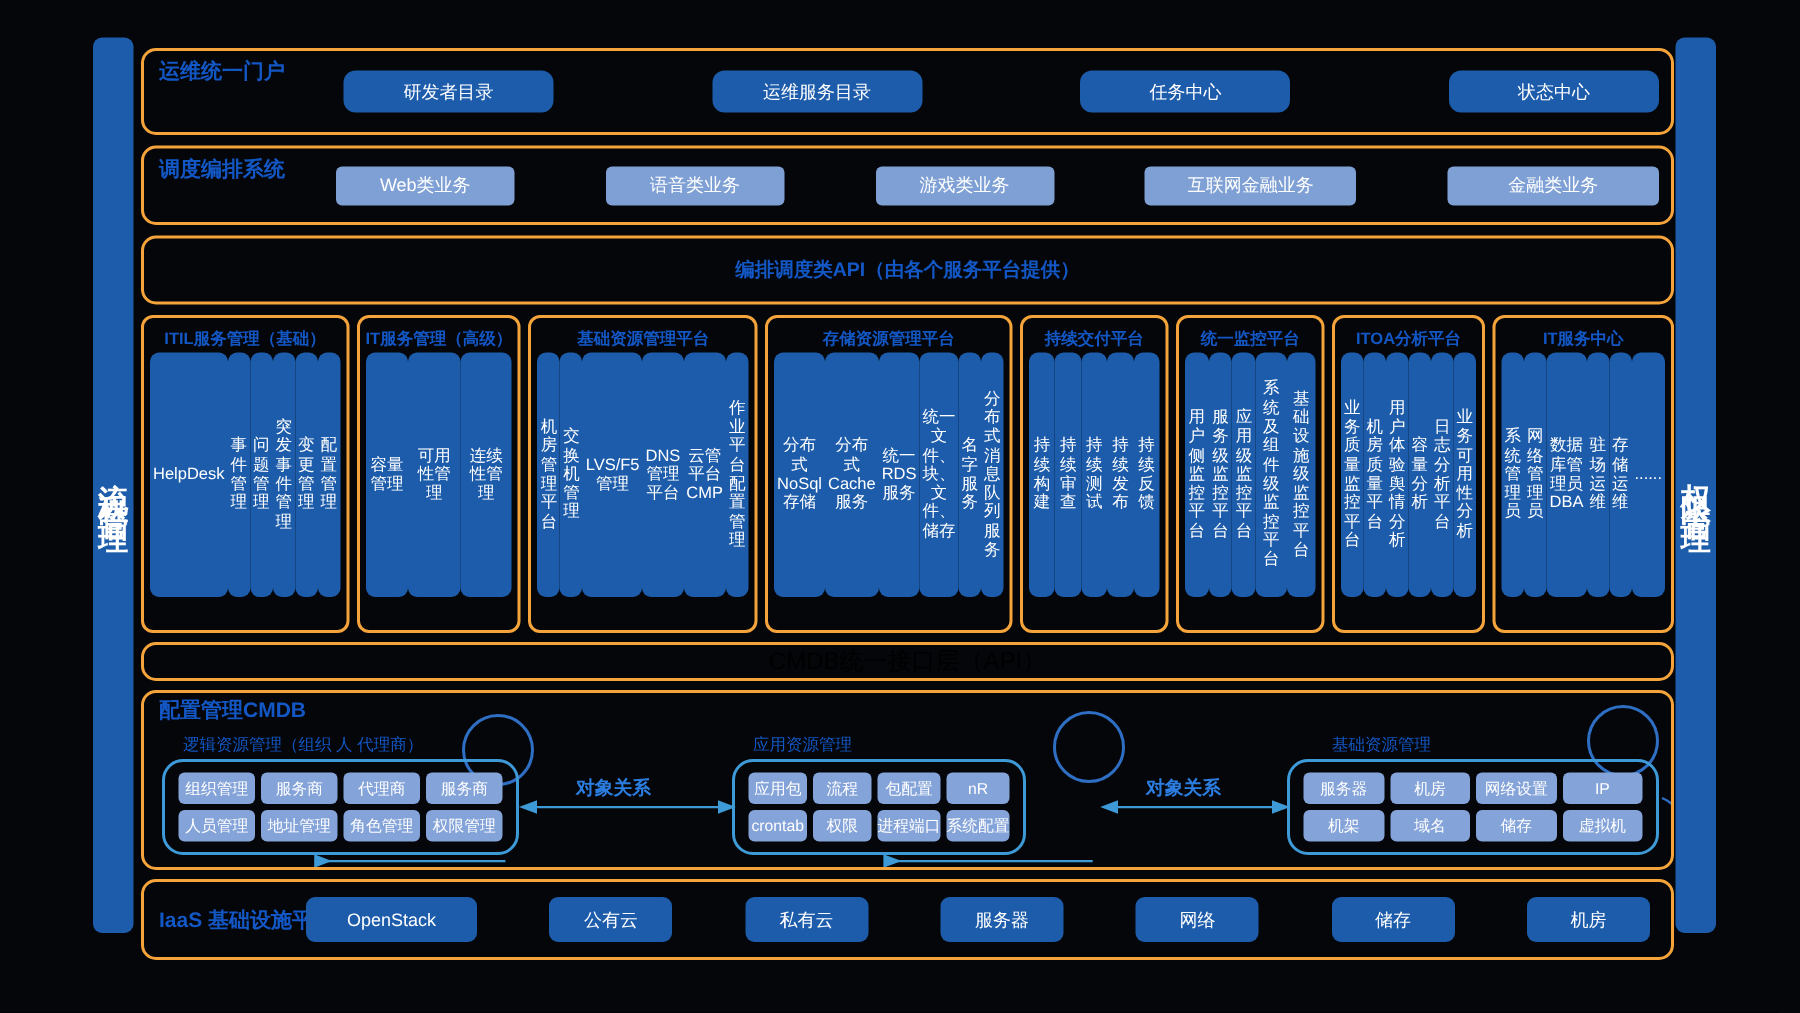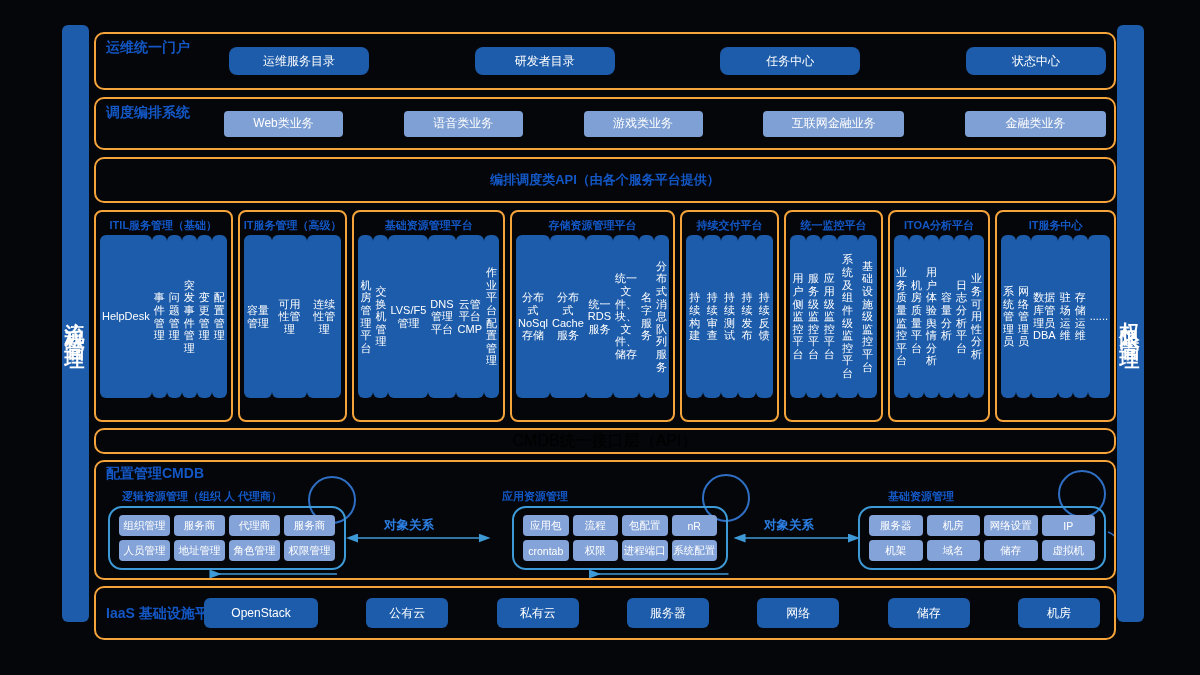--- a/index.html
+++ b/index.html
@@ -44,21 +44,21 @@
   .pcol-b{flex:1;display:flex;flex-direction:row;justify-content:space-between;}
   .pitem{background:#1d5caa;color:#fff;border-radius:6px;min-height:23px;display:flex;
         align-items:center;justify-content:center;font-size:11px;text-align:center;
         line-height:1.15;padding:1px 2px;box-sizing:border-box;}
   
   .grp{position:absolute;border:2px solid #3e9ad6;border-radius:14px;height:64px;
        box-sizing:border-box;display:grid;grid-template-columns:repeat(4,1fr);
        grid-template-rows:1fr 1fr;gap:4px;padding:7px 9px;}
   .gbox{background:#84a3d8;color:#fff;border-radius:4px;display:flex;align-items:center;
        justify-content:center;font-size:10.5px;white-space:nowrap;}
-  .ghead{position:absolute;color:#1357c5;font-size:11px;font-weight:bold;white-space:nowrap;}
+  .ghead{position:absolute;color:#1357c5;font-size:11px;font-weight:normal;white-space:nowrap;}
   .loop{position:absolute;width:44px;height:44px;border:2px solid #2e6fc4;border-radius:50%;}
   .rel{position:absolute;color:#2b7de0;font-size:12.5px;font-weight:bold;}
   .arrows{position:absolute;left:0;top:0;width:100%;height:100%;}
 </style>
 </head>
 <body>
 
 <div class="stage">
 
   <div class="rail left">
@@ -66,22 +66,22 @@
   </div>
   <div class="rail right">
     <span>权限管理</span>
   </div>
 
   <div class="main">
 
     <div class="sec portal">
       <div class="sec-title">运维统一门户</div>
       <div class="btnrow">
+        <div class="bbtn">研发者目录</div>
         <div class="bbtn">运维服务目录</div>
-        <div class="bbtn">研发者目录</div>
         <div class="bbtn">任务中心</div>
         <div class="bbtn">状态中心</div>
       </div>
     </div>
 
     <div class="sec sched">
       <div class="sec-title">调度编排系统</div>
       <div class="btnrow">
         <div class="lbtn">Web类业务</div>
         <div class="lbtn">语音类业务</div>
@@ -227,21 +227,21 @@
         <div class="gbox">组织管理</div>
         <div class="gbox">服务商</div>
         <div class="gbox">代理商</div>
         <div class="gbox">服务商</div>
         <div class="gbox">人员管理</div>
         <div class="gbox">地址管理</div>
         <div class="gbox">角色管理</div>
         <div class="gbox">权限管理</div>
       </div>
 
-      <div class="grp" style="left:416px;top:44px;width:216px;">
+      <div class="grp" style="left:392px;top:44px;width:196px;">
         <div class="gbox">应用包</div>
         <div class="gbox">流程</div>
         <div class="gbox">包配置</div>
         <div class="gbox">nR</div>
         <div class="gbox">crontab</div>
         <div class="gbox">权限</div>
         <div class="gbox">进程端口</div>
         <div class="gbox">系统配置</div>
       </div>
 

